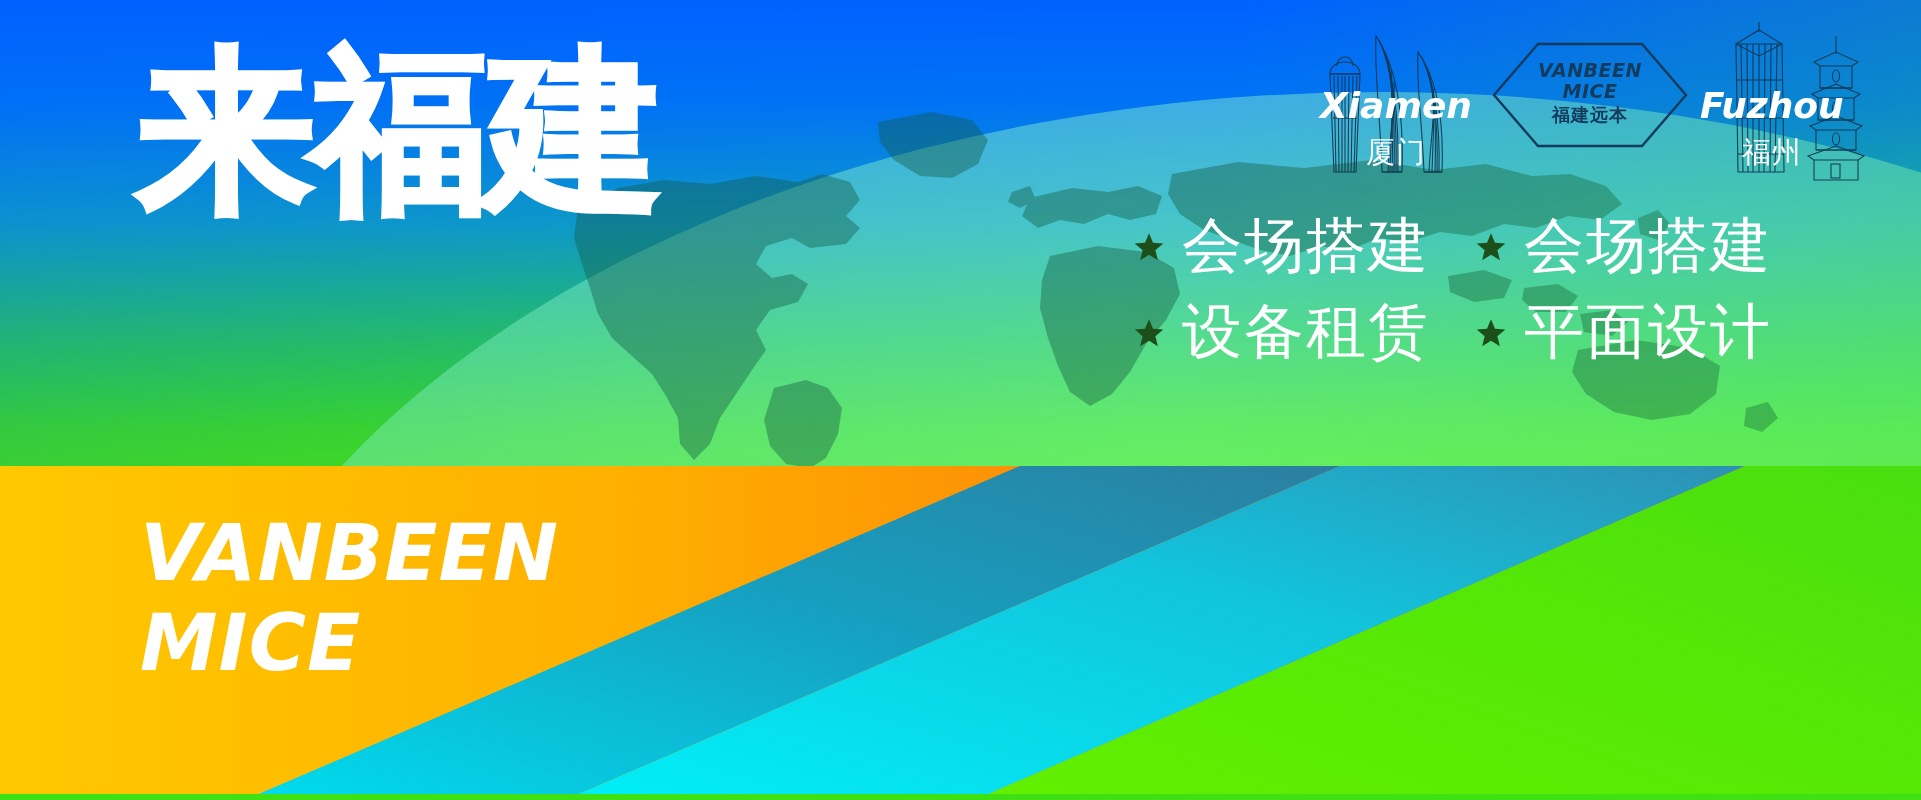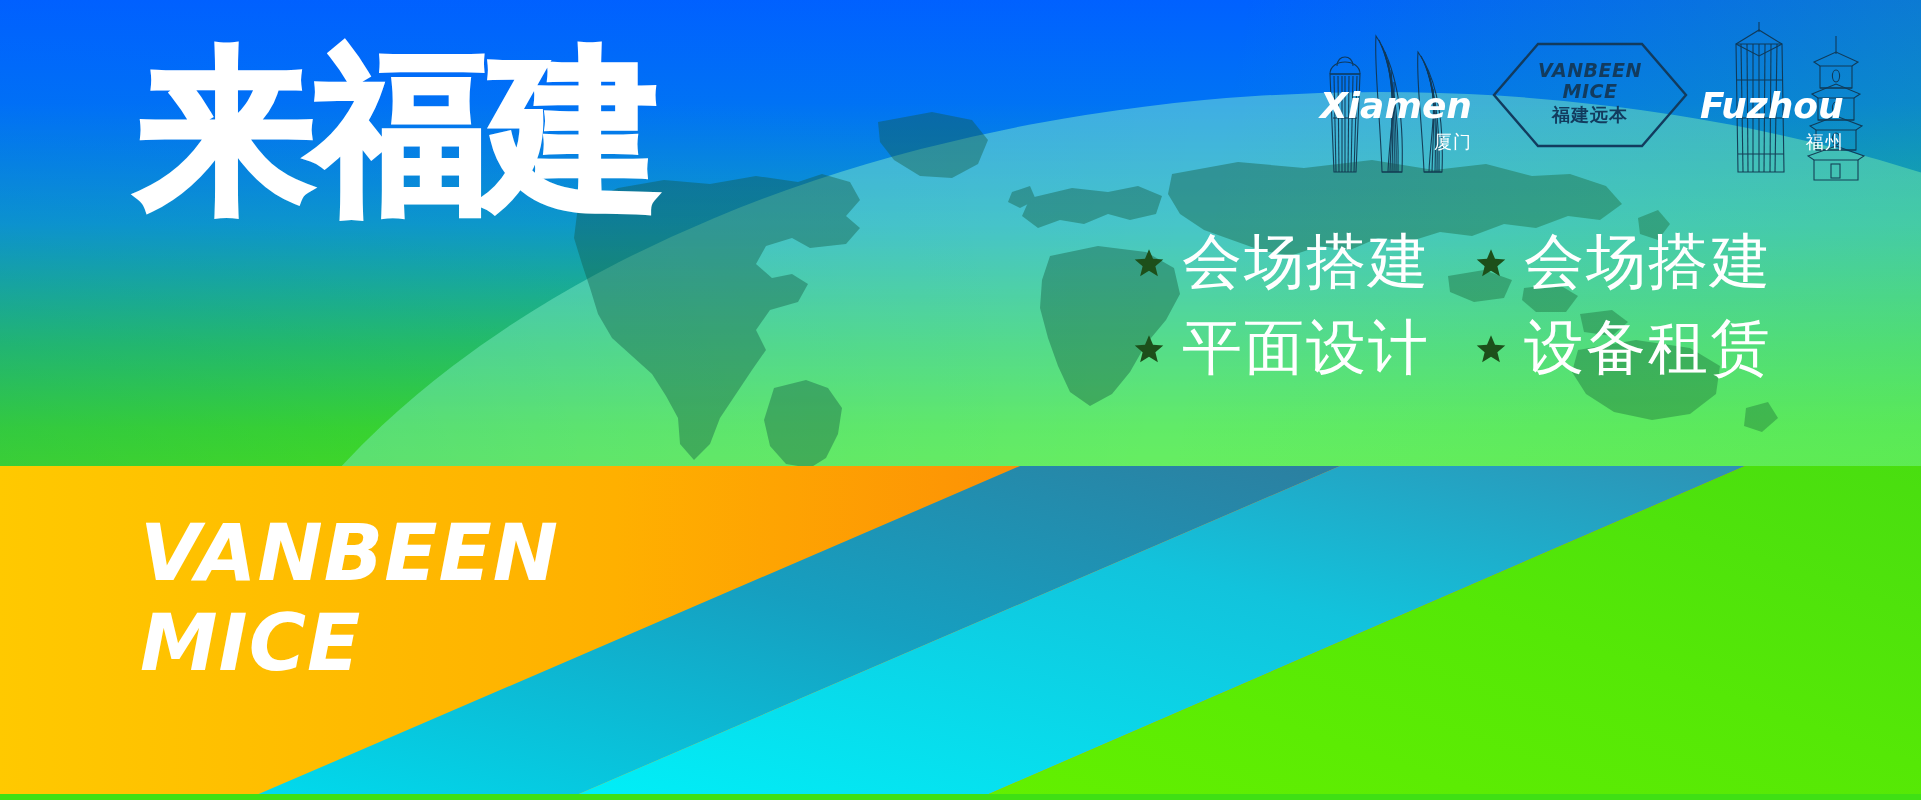--- a/index.html
+++ b/index.html
@@ -70,21 +70,20 @@
 
   
   .services{
     position:absolute;
     left:1134px; top:208px;
     z-index:6;
     display:grid;
     grid-template-columns:auto auto;
     column-gap:46px;
     row-gap:12px;
-    margin-top:16px;
   }
   .svc{
     display:flex;
     align-items:center;
     gap:18px;
     white-space:nowrap;
   }
   .svc .star{
     width:30px;height:30px;
     flex:0 0 30px;
@@ -114,37 +113,37 @@
     pointer-events:none;
   }
   .landmark svg{display:block;}
   .lm-xiamen{ left:14px; top:14px; }
   .lm-fuzhou{ left:414px; top:6px; }
 
   .city-label{
     position:absolute;
     z-index:8;
     color:#ffffff;
-    text-align:right;
+    text-align:center;
     line-height:1;
   }
   .city-label .en{
     display:block;
     font-family:"DejaVu Sans","Liberation Sans",sans-serif;
     font-weight:bold;
     font-style:italic;
     font-size:36px;
     letter-spacing:0px;
   }
   .city-label .cn{
     display:block;
-    font-family:Liberation Serif, serif;
+    font-family:Liberation Mono, monospace;
     font-weight:400;
-    font-size:18px;
-    margin-top:9px;
+    font-size:29px;
+    margin-top:16px;
     letter-spacing:1px;
   }
   .cl-xiamen{ left:20px; top:80px; }
   .cl-fuzhou{ left:400px; top:80px; }
 
   
   .hex-badge{
     position:absolute;
     left:190px; top:32px;
     width:200px; height:110px;
@@ -291,30 +290,30 @@
         </span>
         <span class="txt">会场搭建</span>
       </div>
 
       <div class="svc">
         <span class="star">
           <svg viewBox="0 0 24 24" xmlns="http://www.w3.org/2000/svg">
               <polygon fill="#1D4F1A" points="12,1 15.2,8.6 23.4,9.2 17.1,14.6 19.1,22.6 12,18.2 4.9,22.6 6.9,14.6 0.6,9.2 8.8,8.6"></polygon>
             </svg>
         </span>
-        <span class="txt">平面设计</span>
+        <span class="txt">设备租赁</span>
       </div>
 
       <div class="svc">
         <span class="star">
           <svg viewBox="0 0 24 24" xmlns="http://www.w3.org/2000/svg">
               <polygon fill="#1D4F1A" points="12,1 15.2,8.6 23.4,9.2 17.1,14.6 19.1,22.6 12,18.2 4.9,22.6 6.9,14.6 0.6,9.2 8.8,8.6"></polygon>
             </svg>
         </span>
-        <span class="txt">设备租赁</span>
+        <span class="txt">平面设计</span>
       </div>
 
 
 
     </div>
 
     <div class="city-strip">
 
       <div class="landmark lm-xiamen">
         <svg width="180" height="160" viewBox="0 0 180 160" xmlns="http://www.w3.org/2000/svg">

